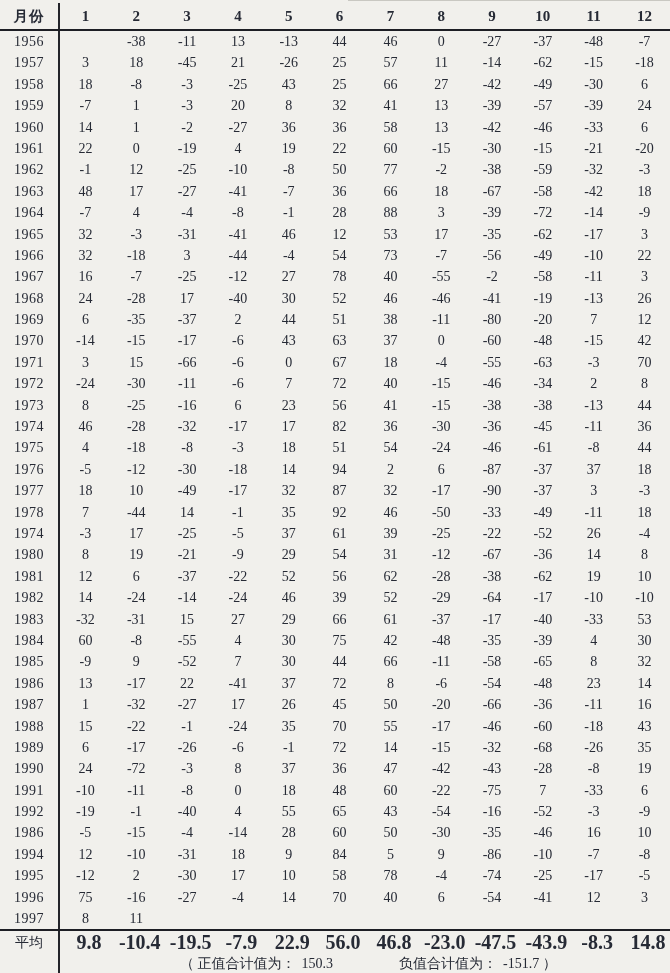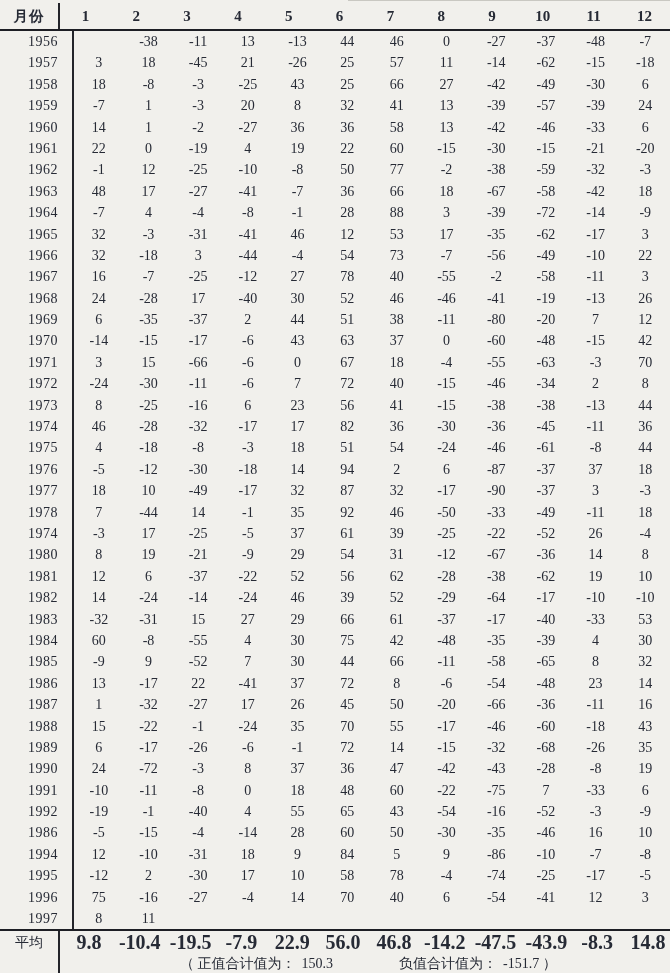--- a/index.html
+++ b/index.html
@@ -29,21 +29,21 @@
     height:100%;
   }
   .header-row{
     height:26px;
     border-bottom:2px solid #1d1e24;
     font-weight:bold;
   }
   .header-row .cell{font-size:15px;line-height:26px;height:26px;}
   .header-row .year-col{font-size:14.5px;letter-spacing:1px;}
   .body-row{height:21.4px;}
-  .body-row .year-col{line-height:21.4px;font-size:14px;letter-spacing:0.5px;margin-left:14px;}
+  .body-row .year-col{line-height:21.4px;font-size:14px;letter-spacing:0.5px;}
   .avg-section{
     border-top:2px solid #1d1e24;
     border-bottom:2px solid #1d1e24;
   }
   .avg-row{height:23px;gap:7px;}
   .avg-row .cell{font-weight:bold;font-size:20px;line-height:23px;height:23px;}
   .avg-row .year-col{font-weight:normal;font-size:14px;line-height:23px;}
   .footer-row{height:20px;}
   .footer-row .year-col{height:20px;}
   .footer-content{
@@ -718,21 +718,21 @@
       <div class="row avg-row">
         <div class="cell year-col">平均</div>
 
       <div class="cell">9.8</div>
           <div class="cell">-10.4</div>
           <div class="cell">-19.5</div>
           <div class="cell">-7.9</div>
           <div class="cell">22.9</div>
           <div class="cell">56.0</div>
           <div class="cell">46.8</div>
-          <div class="cell">-14.2</div>
+          <div class="cell">-23.0</div>
           <div class="cell">-47.5</div>
           <div class="cell">-43.9</div>
           <div class="cell">-8.3</div>
           <div class="cell">14.8</div>
         </div>
       <div class="row footer-row">
         <div class="year-col"></div>
         <div class="footer-content">
           <span>（ </span>
           <span>正值合计值为：</span>

